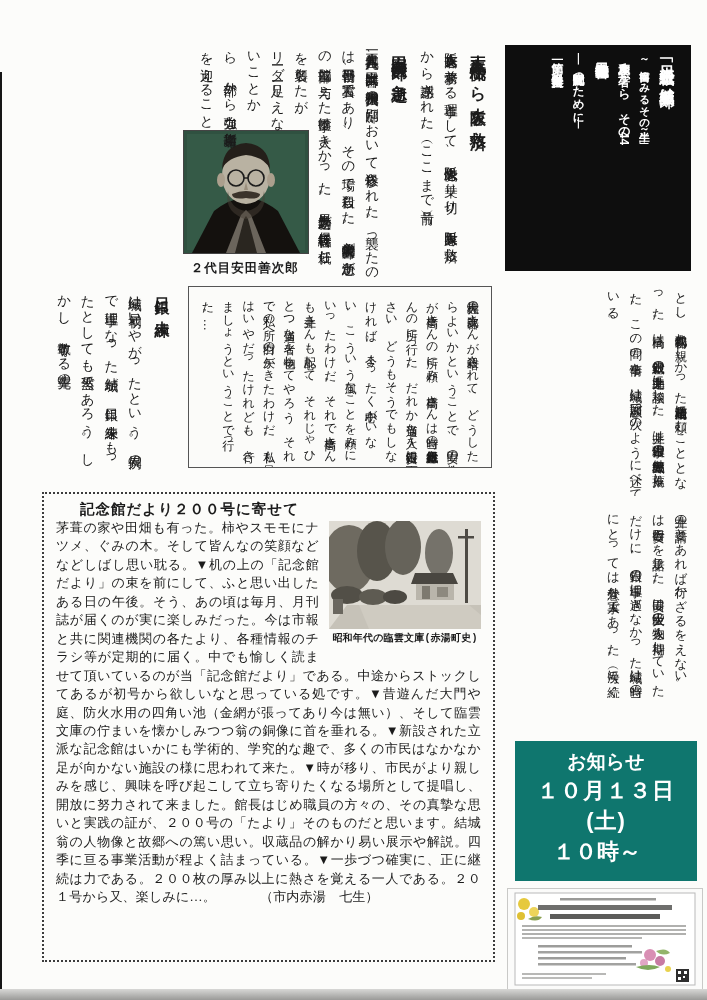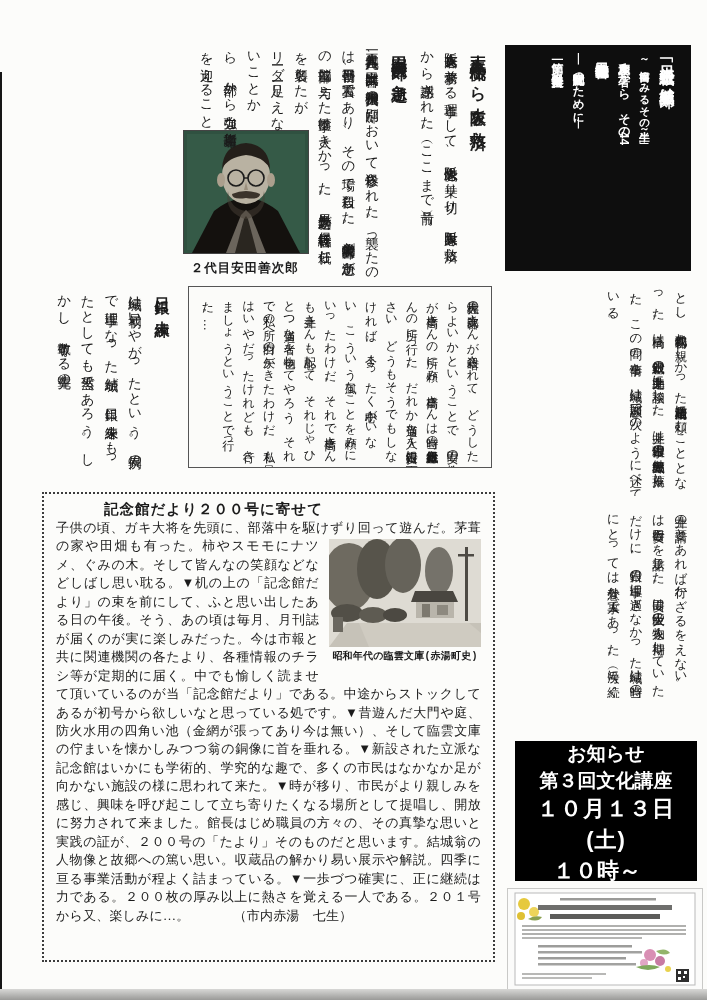--- a/index.html
+++ b/index.html
@@ -64,41 +64,41 @@
   }
 
   
   .essay{
     position:absolute;left:42px;top:492px;width:453px;height:470px;
     box-sizing:border-box;border:2px dotted #3c3c3c;background:#fcfcfa;
     padding:6px 12px 6px 12px;overflow:hidden;
   }
   .essay-kicker{
     font-family:"Liberation Sans","DejaVu Sans",sans-serif;font-weight:bold;
-    font-size:14.5px;margin:0 0 0 48px;letter-spacing:1px;
+    font-size:14.5px;margin:0 0 0 24px;letter-spacing:1px;
   }
   .essay-title{
     font-family:"Liberation Sans","DejaVu Sans",sans-serif;font-weight:900;
     font-size:24px;text-align:center;margin:2px 0 6px 0;letter-spacing:1px;
   }
   .essay-body{font-size:13px;line-height:1.42;text-align:justify;letter-spacing:.2px;}
   .bunko-float{
     float:right;display:block;width:152px;margin:2px 0 4px 10px;text-align:center;
   }
   .bunko-float svg{display:block;}
   .bunko-caption{
     display:block;font-family:Liberation Mono, monospace;
     font-weight:bold;font-size:10px;margin-top:3px;white-space:nowrap;
   }
   .essay-sig{display:inline-block;padding-left:44px;}
 
   
   .notice{
     position:absolute;left:515px;top:741px;width:182px;height:140px;
-    background:#000000;color:#fff;box-sizing:border-box;padding:0 6px;
+    background:#0f766e;color:#fff;box-sizing:border-box;padding:8px 6px;
     font-family:"Liberation Sans","DejaVu Sans",sans-serif;font-weight:bold;
     text-align:center;overflow:hidden;
   }
   .notice p{margin:0;line-height:1.4;}
   .nt-1{font-size:19px;}
   .nt-2{font-size:19px;}
   .nt-3{font-size:22px;letter-spacing:1px;}
   .nt-4{font-size:22px;padding-right:18px;}
 
   
@@ -164,21 +164,21 @@
   <div class="bandB vflow">
     <div class="quote-box">
       <p class="vp">大黒柱の善次郎さんが暗殺されて、どうしたらよいかということで、安田の故老連中が高橋さんの所に頼み、高橋さんは当時の日本銀行総裁井上さんの所に行った。だれか適当な人を安田銀行に下さい、どうもそうでもしなければ、今まったく中心がいない、こういう風なことを頼みにいったわけだ。それで高橋さんも井上さんも心配して、それじゃひとつ適当な者を物色してやろう、それで私の所へ白羽の矢がきたわけだ。私も最初はいやだったけれども、行きましょうということで行った。…</p>
     </div>
     <h2 class="vh-small">日銀に未練</h2>
     <p class="vp">結城は最初いやがったという。異例の最年少で理事になった結城が、日銀に未練をもったとしても当然であろう。しかし、尊敬する先輩の</p>
   </div>
 
   <div class="essay">
     <p class="essay-kicker">記念館だより２００号に寄せて</p>
-    <div class="essay-body"><span>子供の頃、ガキ大将を先頭に、部落中を駆けずり回って遊んだ。</span><span class="bunko-float">
+    <div class="essay-body"><span class="bunko-float">
           <svg viewBox="0 0 152 108" width="152" height="108" aria-hidden="true">
         <rect width="152" height="108" fill="#dedbd3"></rect>
         <ellipse cx="20" cy="38" rx="26" ry="34" fill="#6e6a60"></ellipse>
         <ellipse cx="48" cy="30" rx="20" ry="30" fill="#57544b"></ellipse>
         <ellipse cx="74" cy="26" rx="18" ry="28" fill="#66635a"></ellipse>
         <ellipse cx="110" cy="32" rx="14" ry="24" fill="#75726a"></ellipse>
         <path d="M86 52 L124 52 L129 63 L82 63 Z" fill="#494640"></path>
         <rect x="87" y="63" width="38" height="16" fill="#b9b5ab"></rect>
         <rect x="93" y="65" width="8" height="13" fill="#7d796f"></rect>
         <rect x="108" y="66" width="11" height="10" fill="#8d897f"></rect>
@@ -190,21 +190,20 @@
         <path d="M0 108 L18 84 L152 84 L152 108 Z" fill="#c6c2b8"></path>
         <path d="M30 84 L140 84 L152 94 L152 108 L40 108 Z" fill="#cfcbc1"></path>
         <rect x="4" y="78" width="10" height="15" fill="#6a675f"></rect>
       </svg>
           <span class="bunko-caption">昭和年代の臨雲文庫(赤湯町史)</span>
         </span><span>茅葺の家や田畑も有った。柿やスモモにナツメ、ぐみの木。そして皆んなの笑顔などなどしばし思い耽る。▼机の上の「記念館だより」の束を前にして、ふと思い出したある日の午後。そう、あの頃は毎月、月刊誌が届くのが実に楽しみだった。今は市報と共に関連機関の各たより、各種情報のチラシ等が定期的に届く。中でも愉しく読ませて頂いているのが当「記念館だより」である。中途からストックしてあるが初号から欲しいなと思っている処です。▼昔遊んだ大門や庭、防火水用の四角い池（金網が張ってあり今は無い）、そして臨雲文庫の佇まいを懐かしみつつ翁の銅像に首を垂れる。▼新設された立派な記念館はいかにも学術的、学究的な趣で、多くの市民はなかなか足が向かない施設の様に思われて来た。▼時が移り、市民がより親しみを感じ、興味を呼び起こして立ち寄りたくなる場所として提唱し、開放に努力されて来ました。館長はじめ職員の方々の、その真摯な思いと実践の証が、２００号の「たより」そのものだと思います。結城翁の人物像と故郷への篤い思い。収蔵品の解かり易い展示や解説。四季に亘る事業活動が程よく詰まっている。▼一歩づつ確実に、正に継続は力である。２００枚の厚み以上に熱さを覚える一人である。２０１号から又、楽しみに…。</span><span class="essay-sig">（市内赤湯　七生）</span></div>
   </div>
 
   <div class="notice">
     <p class="nt-1">お知らせ</p>
-    <p class="nt-2">第３回文化講座</p>
     <p class="nt-3">１０月１３日(土)</p>
     <p class="nt-4">１０時～</p>
   </div>
 
   <div class="flyer">
     <svg viewBox="0 0 194 100" width="194" height="100" aria-hidden="true">
       <rect width="194" height="100" fill="#fbfbfa"></rect>
       <rect x="7" y="4" width="180" height="92" fill="#ffffff" stroke="#b9b9b9" stroke-width="1"></rect>
       <rect x="52" y="9" width="96" height="2.5" fill="#9a9a98"></rect>
 

